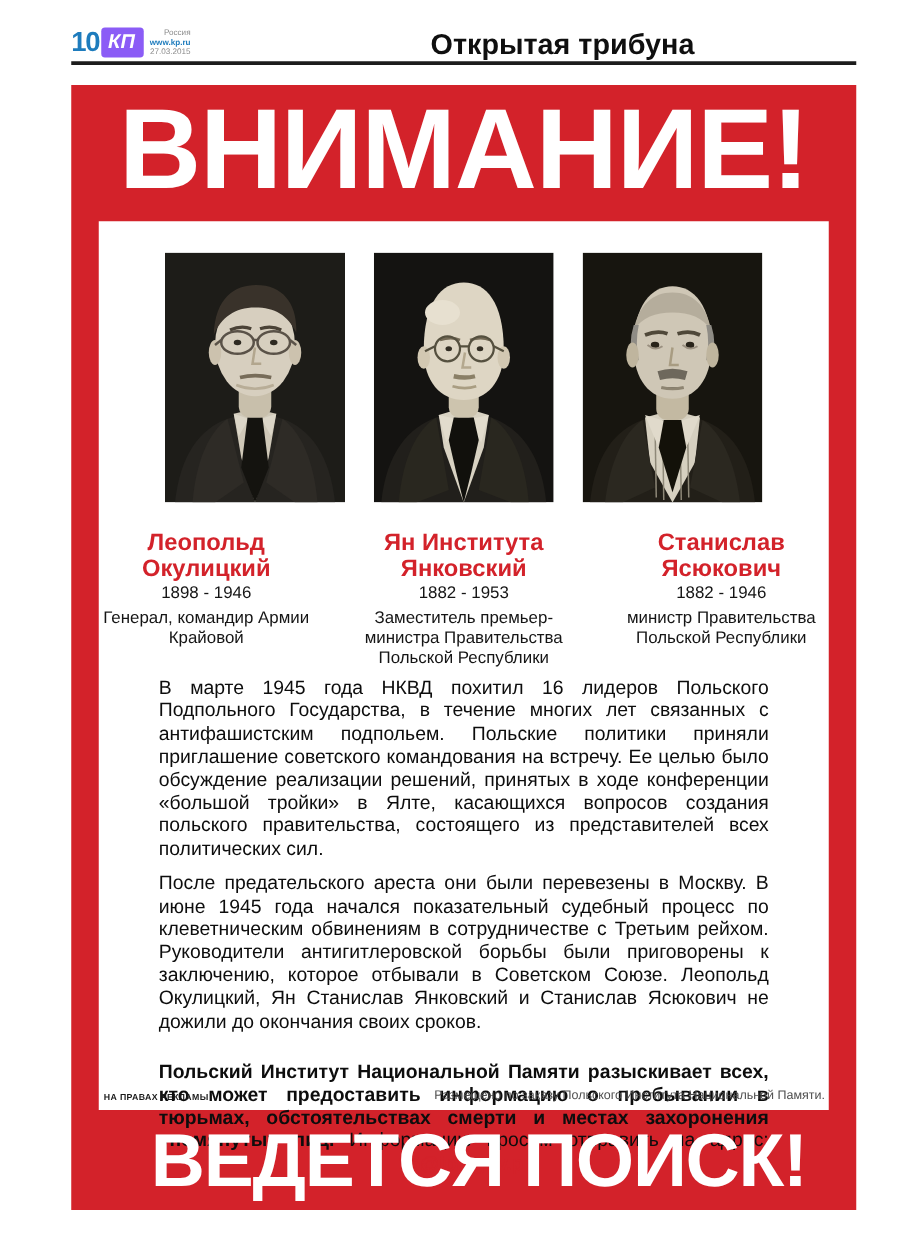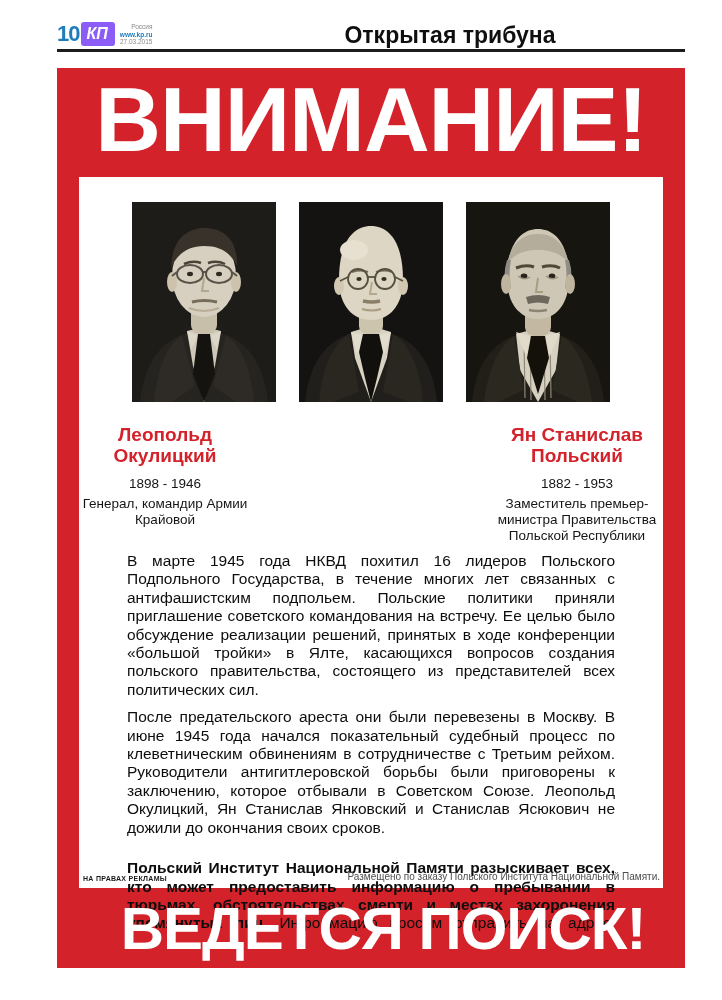--- a/index.html
+++ b/index.html
@@ -32,21 +32,21 @@
   
   .panel { position:absolute; left:22px; top:109px; width:584px; height:711px; background:#ffffff; }
 
   .photos-row { display:flex; justify-content:center; gap:23px; padding-top:25px; }
   .photo-frame { width:144px; height:200px; overflow:hidden; }
   .photo-frame svg { display:block; width:144px; height:200px; }
 
   .persons-row { display:flex; justify-content:space-between; gap:9px; margin-top:22px; text-align:center; }
   .person-col { width:172px; }
   .person-name { color:#d3222a; font-weight:bold; font-size:19px; line-height:21px; min-height:42px; }
-  .person-years { margin-top:10px; font-size:13.5px; color:#151515; }
+  .person-years { margin-top:0; font-size:13.5px; color:#151515; }
   .person-role { margin-top:5px; font-size:13.5px; line-height:16px; color:#151515; }
 
   .body-text { margin:0 48px; text-align:justify; font-size:15.5px; line-height:18.4px;
                color:#0d0d0d; hyphens:auto; }
   .para-1 { margin-top:8px; }
   .para-2 { margin-top:9px; }
   .appeal { margin-top:22px; text-align:justify; text-align-last:center; }
   .appeal .bold-part { font-weight:bold; }
   .email-link { color:#d3222a; font-weight:bold; text-decoration:none; }
 
@@ -187,23 +187,28 @@
         </div>
       </div>
 
       <div class="persons-row">
         <div class="person-col">
           <div class="person-name">Леопольд Окулицкий</div>
           <div class="person-years">1898 - 1946</div>
           <div class="person-role">Генерал, командир Армии Крайовой</div>
         </div>
         <div class="person-col">
-          <div class="person-name">Ян Станислав Польский</div>
+          <div class="person-name">Ян Института Янковский</div>
           <div class="person-years">1882 - 1953</div>
           <div class="person-role">Заместитель премьер-министра Правительства Польской Республики</div>
+        </div>
+        <div class="person-col">
+          <div class="person-name">Станислав Ясюкович</div>
+          <div class="person-years">1882 - 1946</div>
+          <div class="person-role">министр Правительства Польской Республики</div>
         </div>
       </div>
 
       <p class="body-text para-1">В марте 1945 года НКВД похитил 16 лидеров Польского Подпольного Государства, в течение многих лет связанных с антифашистским подпольем. Польские политики приняли приглашение советского командования на встречу. Ее целью было обсуждение реализации решений, принятых в ходе конференции «большой тройки» в Ялте, касающихся вопросов создания польского правительства, состоящего из представителей всех политических сил.</p>
       <p class="body-text para-2">После предательского ареста они были перевезены в Москву. В июне 1945 года начался показательный судебный процесс по клеветническим обвинениям в сотрудничестве с Третьим рейхом. Руководители антигитлеровской борьбы были приговорены к заключению, которое отбывали в Советском Союзе. Леопольд Окулицкий, Ян Станислав Янковский и Станислав Ясюкович не дожили до окончания своих сроков.</p>
 
       <p class="body-text appeal">
         <span class="bold-part">Польский Институт Национальной Памяти разыскивает всех, кто может предоставить информацию о пребывании в тюрьмах, обстоятельствах смерти и местах захоронения упомянутых лиц.</span>
         <span>Информацию просим отправить на адрес:</span>
         <a class="email-link" href="#">16@ipn.gov.pl</a>

